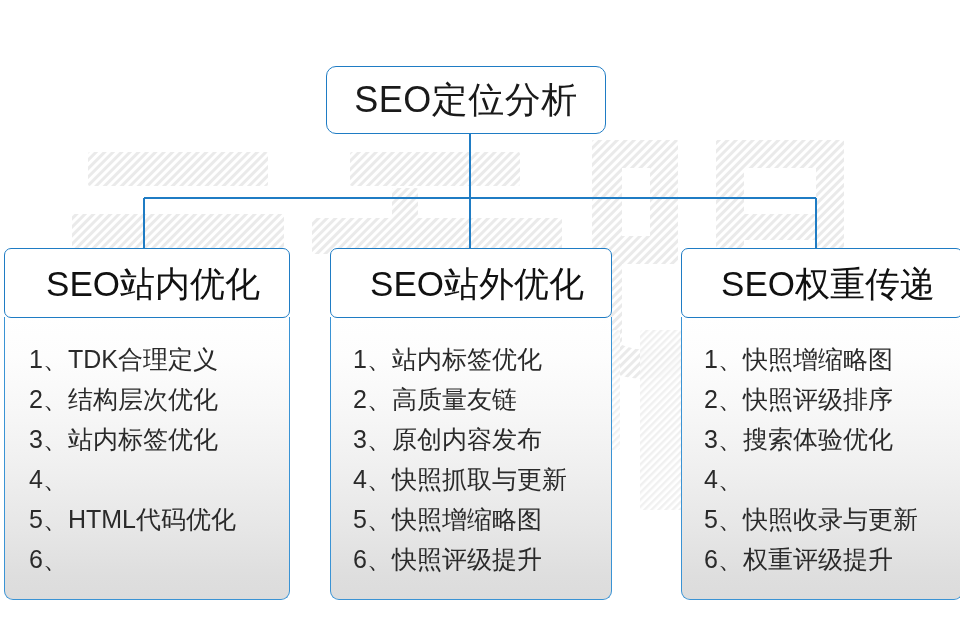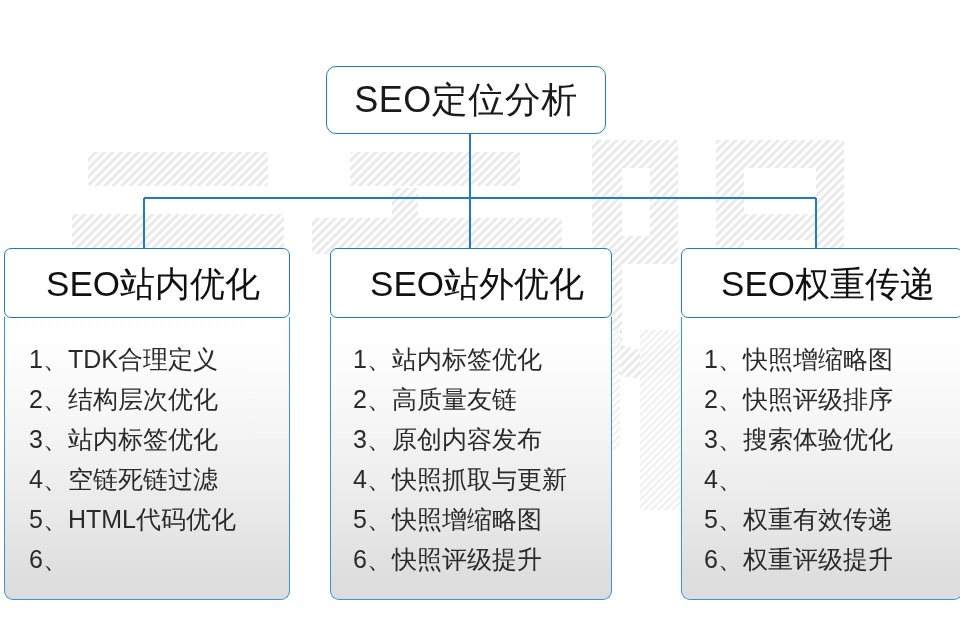--- a/index.html
+++ b/index.html
@@ -206,21 +206,20 @@
       <div class="item">
         <span class="item-num">2、</span>
         <span class="item-text">结构层次优化</span>
       </div>
       <div class="item">
         <span class="item-num">3、</span>
         <span class="item-text">站内标签优化</span>
       </div>
       <div class="item">
         <span class="item-num">4、</span>
-        <span class="item-text">空链死链过滤</span>
       </div>
       <div class="item">
         <span class="item-num">5、</span>
         <span class="item-text">HTML代码优化</span>
       </div>
       <div class="item">
         <span class="item-num">6、</span>
       </div>
     </div>
   </div>
@@ -272,21 +271,21 @@
       </div>
       <div class="item">
         <span class="item-num">3、</span>
         <span class="item-text">搜索体验优化</span>
       </div>
       <div class="item">
         <span class="item-num">4、</span>
       </div>
       <div class="item">
         <span class="item-num">5、</span>
-        <span class="item-text">权重有效传递</span>
+        <span class="item-text">快照收录与更新</span>
       </div>
       <div class="item">
         <span class="item-num">6、</span>
         <span class="item-text">权重评级提升</span>
       </div>
     </div>
   </div>
 
 </div>
 

